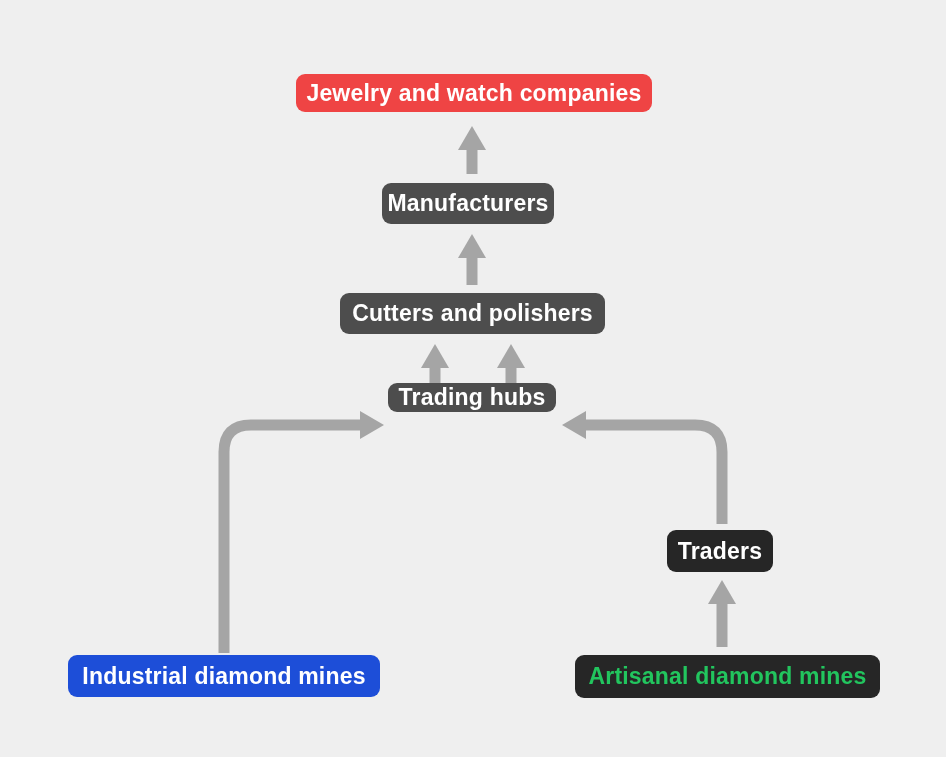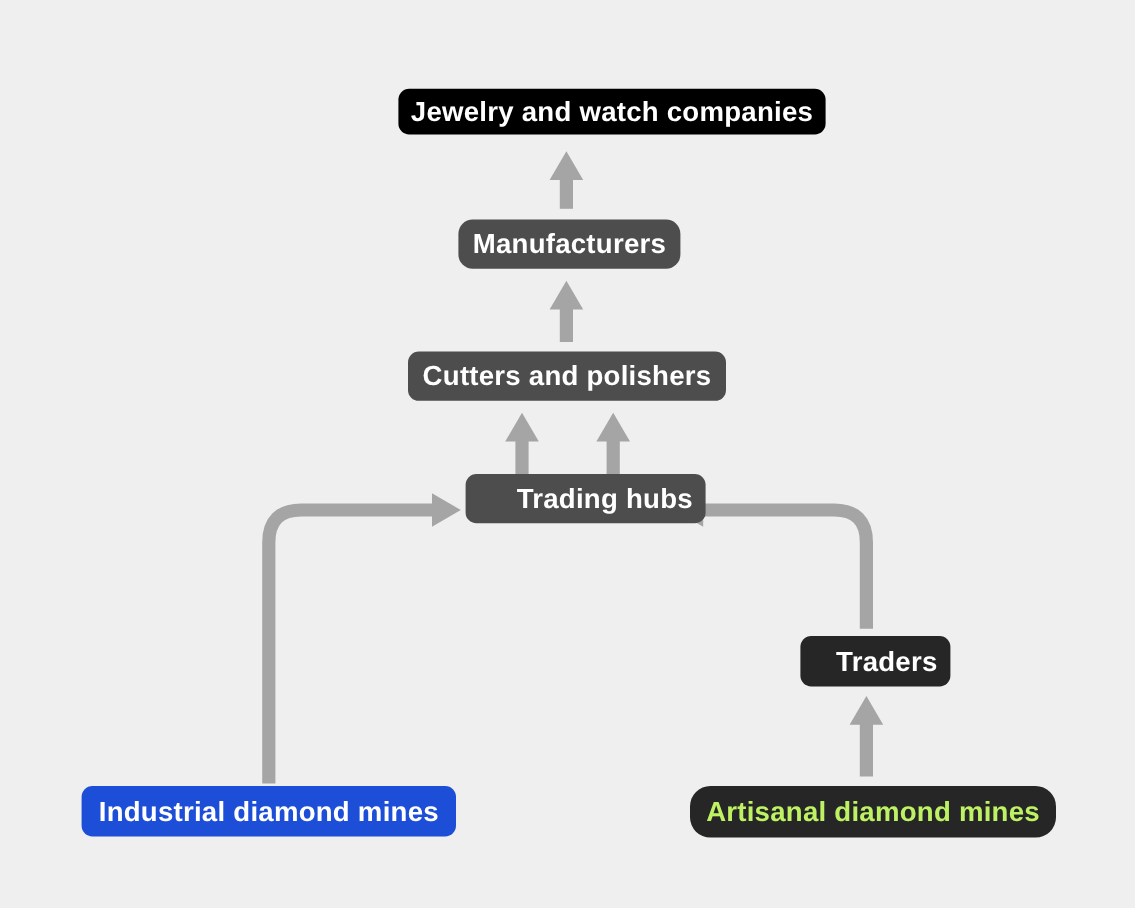--- a/index.html
+++ b/index.html
@@ -29,24 +29,24 @@
     justify-content: center;
     border-radius: 9px;
     color: #ffffff;
     font-weight: bold;
     font-size: 23px;
     letter-spacing: 0.2px;
     white-space: nowrap;
     text-align: center;
   }
   .node-jewelry        { left: 296px; top: 74px;  width: 356px; height: 38px; }
-  .node-manufacturers  { left: 382px; top: 183px; width: 185px; height: 41px; border-radius: 12px; }
+  .node-manufacturers  { left: 382px; top: 183px; width: 172px; height: 41px; }
   .node-cutters        { left: 340px; top: 293px; width: 265px; height: 41px; text-align: right; }
-  .node-trading-hubs   { left: 388px; top: 395px; width: 168px; height: 41px; padding-left: 32px; }
-  .node-traders        { left: 667px; top: 530px; width: 106px; height: 42px; padding-left: 19px; }
+  .node-trading-hubs   { left: 388px; top: 383px; width: 168px; height: 29px; }
+  .node-traders        { left: 667px; top: 530px; width: 106px; height: 42px; }
   .node-industrial     { left: 68px;  top: 655px; width: 312px; height: 42px; }
   .node-artisanal      { left: 575px; top: 655px; width: 305px; height: 43px; }
 </style>
 </head>
 <body style="background: rgb(239, 239, 239);">
 
 <div class="canvas" style="background: rgb(239, 239, 239);">
 
   <svg class="arrows" viewBox="0 0 946 757" xmlns="http://www.w3.org/2000/svg">
 
@@ -79,27 +79,27 @@
       <path d="M722 524 V452 Q722 425 695 425 H585" stroke-width="11" fill="none"></path>
       <polygon points="562,425 586,411 586,439" stroke="none"></polygon>
     </g>
 
     <g style="stroke: rgb(165, 165, 165); fill: rgb(165, 165, 165);">
       <path d="M722 647 V603" stroke-width="11" fill="none"></path>
       <polygon points="722,580 736,604 708,604" stroke="none"></polygon>
     </g>
   </svg>
 
-  <div class="node node-jewelry" style="background: #000000; color: rgb(255, 255, 255); margin-left: 36px;">Jewelry and watch companies</div>
+  <div class="node node-jewelry" style="background: #ef4444; color: rgb(255, 255, 255);">Jewelry and watch companies</div>
 
   <div class="node node-manufacturers" style="background: rgb(77, 77, 77); color: rgb(255, 255, 255);">Manufacturers</div>
 
   <div class="node node-cutters" style="background: rgb(77, 77, 77); color: rgb(255, 255, 255);">Cutters and polishers</div>
 
   <div class="node node-trading-hubs" style="background: rgb(77, 77, 77); color: rgb(255, 255, 255);">Trading hubs</div>
 
   <div class="node node-traders" style="background: rgb(38, 38, 38); color: rgb(255, 255, 255);">Traders</div>
 
   <div class="node node-industrial" style="background: #1d4ed8; color: rgb(255, 255, 255);">Industrial diamond mines</div>
 
-  <div class="node node-artisanal" style="background: rgb(38, 38, 38); color: #bef264; border-radius: 17px;">Artisanal diamond mines</div>
+  <div class="node node-artisanal" style="background: rgb(38, 38, 38); color: #22c55e;">Artisanal diamond mines</div>
 
 </div>
 
 </body></html>

